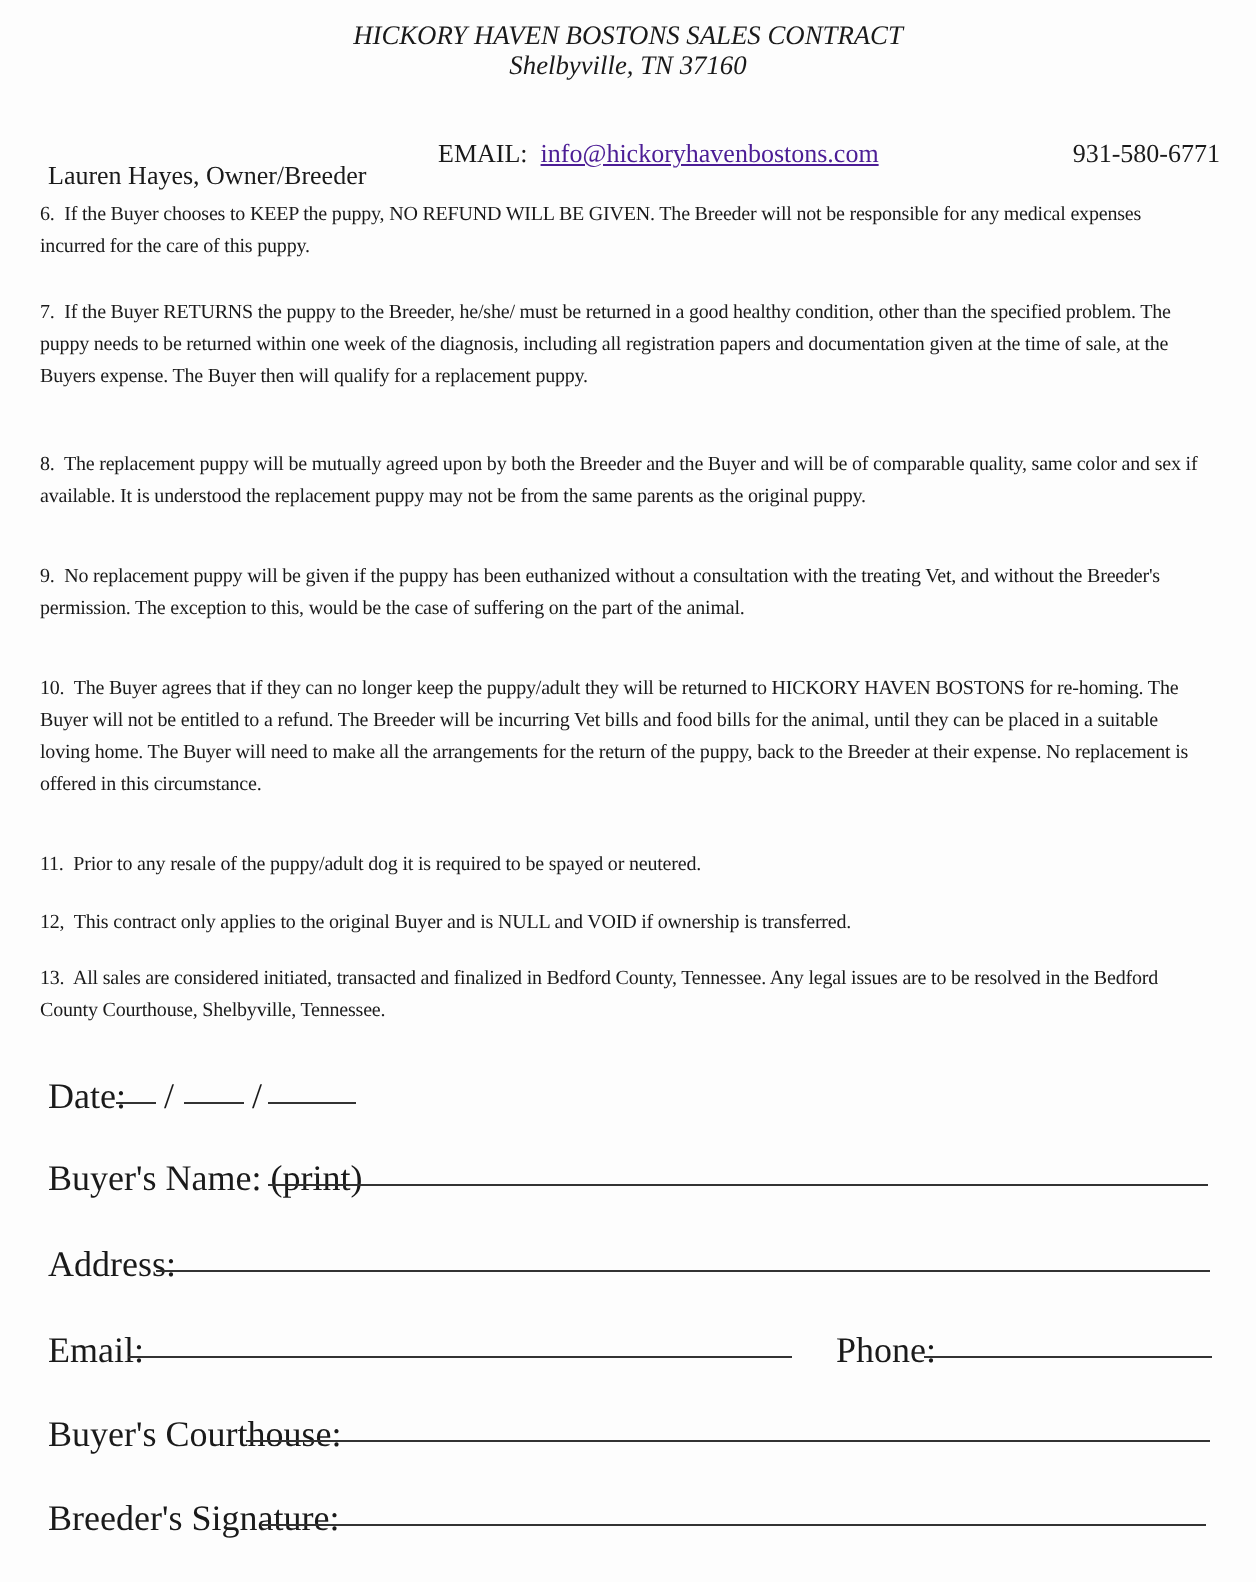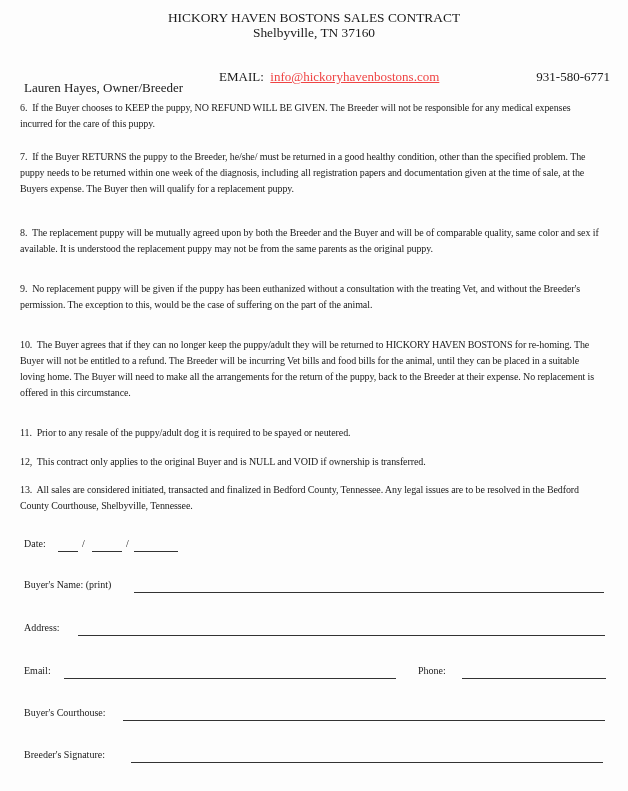--- a/index.html
+++ b/index.html
@@ -2,28 +2,28 @@
 <html><head>
 <meta charset="utf-8">
 <style>
   html, body { margin:0; padding:0; }
   body {
     width:628px; height:791px; background:#fdfdfd; overflow:hidden;
     font-family:"Liberation Serif", "DejaVu Serif", serif; color:#1a1a1a;
     position:relative;
   }
   .header { position:absolute; top:10px; left:0; width:628px; text-align:center; font-size:13.4px; line-height:15px; }
-  .header div { white-space:nowrap; }
+  .header div { white-space:nowrap;font-style:italic; }
   .contact { position:absolute; top:69px; left:24px; width:584px; font-size:13px; }
   .contact .owner { position:absolute; left:0;margin-top:11px; }
   .contact .email { position:absolute; left:195px; }
-  .contact .email a { color:#ef4444; text-decoration:underline; }
+  .contact .email a { color:#4c1d95; text-decoration:underline; }
   .contact .phone { position:absolute; right:-2px; }
   .clause { position:absolute; left:20px; width:584px; font-size:10px; line-height:16px; letter-spacing:-0.1px; }
-  .field { position:absolute; left:24px; font-size:10px; height:16px; }
+  .field { position:absolute; left:24px; font-size:18px; height:16px; }
   .field .lbl { position:absolute; left:0; top:0; white-space:nowrap; }
   .field .line { position:absolute; border-bottom:1px solid #333; height:0; }
 </style>
 </head>
 <body>
 
 <div class="header">
   <div>HICKORY HAVEN BOSTONS  SALES  CONTRACT</div>
   <div>Shelbyville, TN  37160</div>
 </div>

